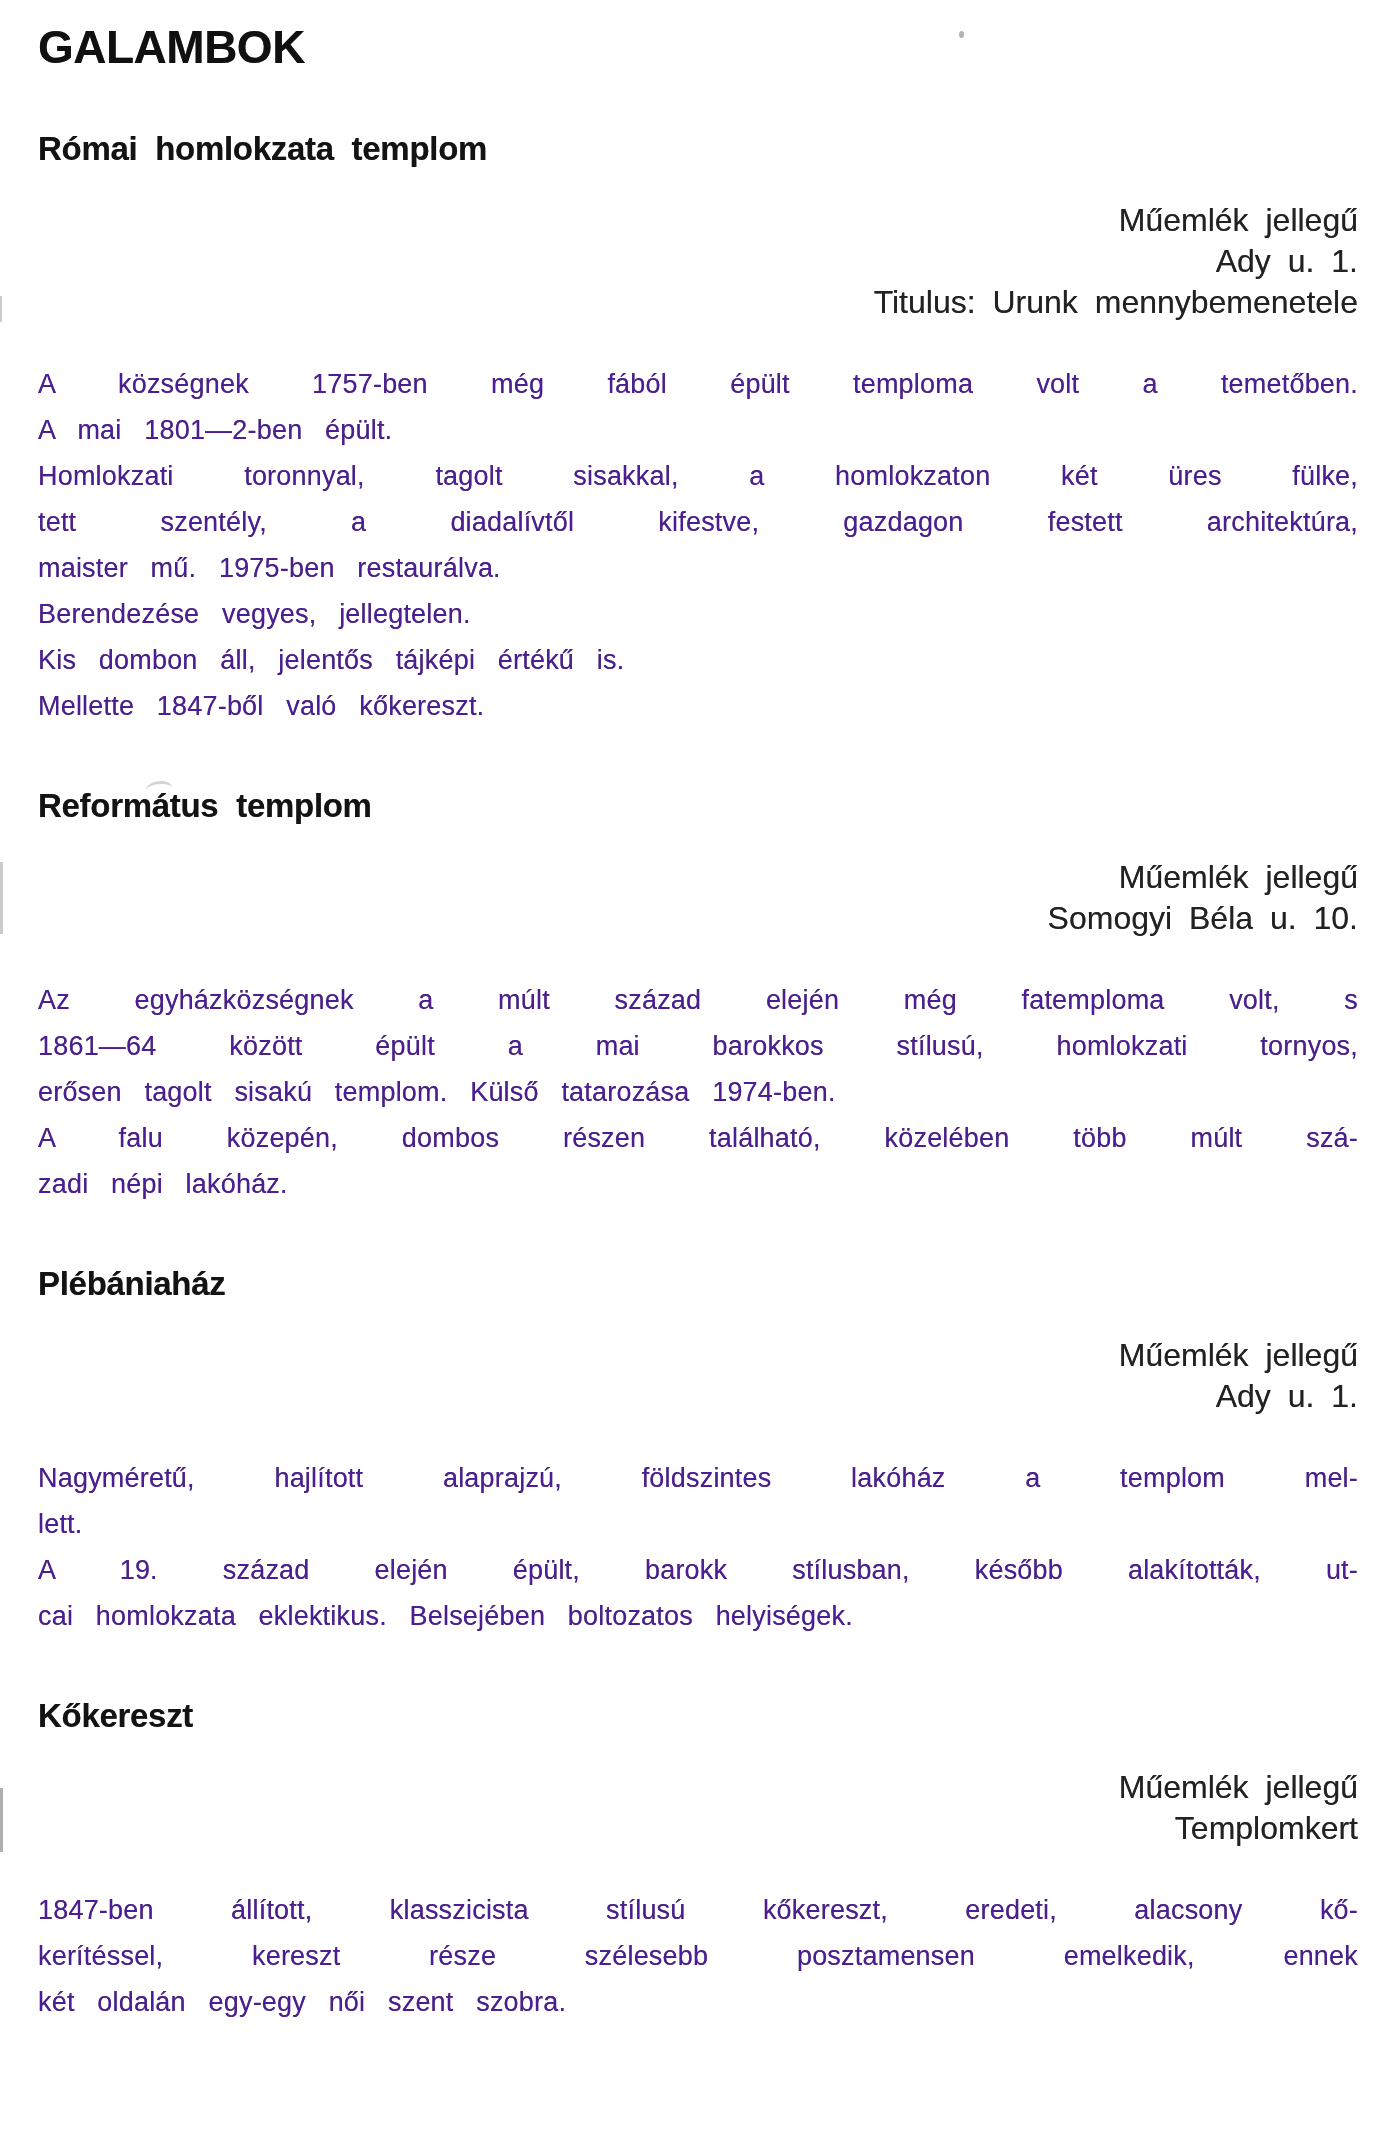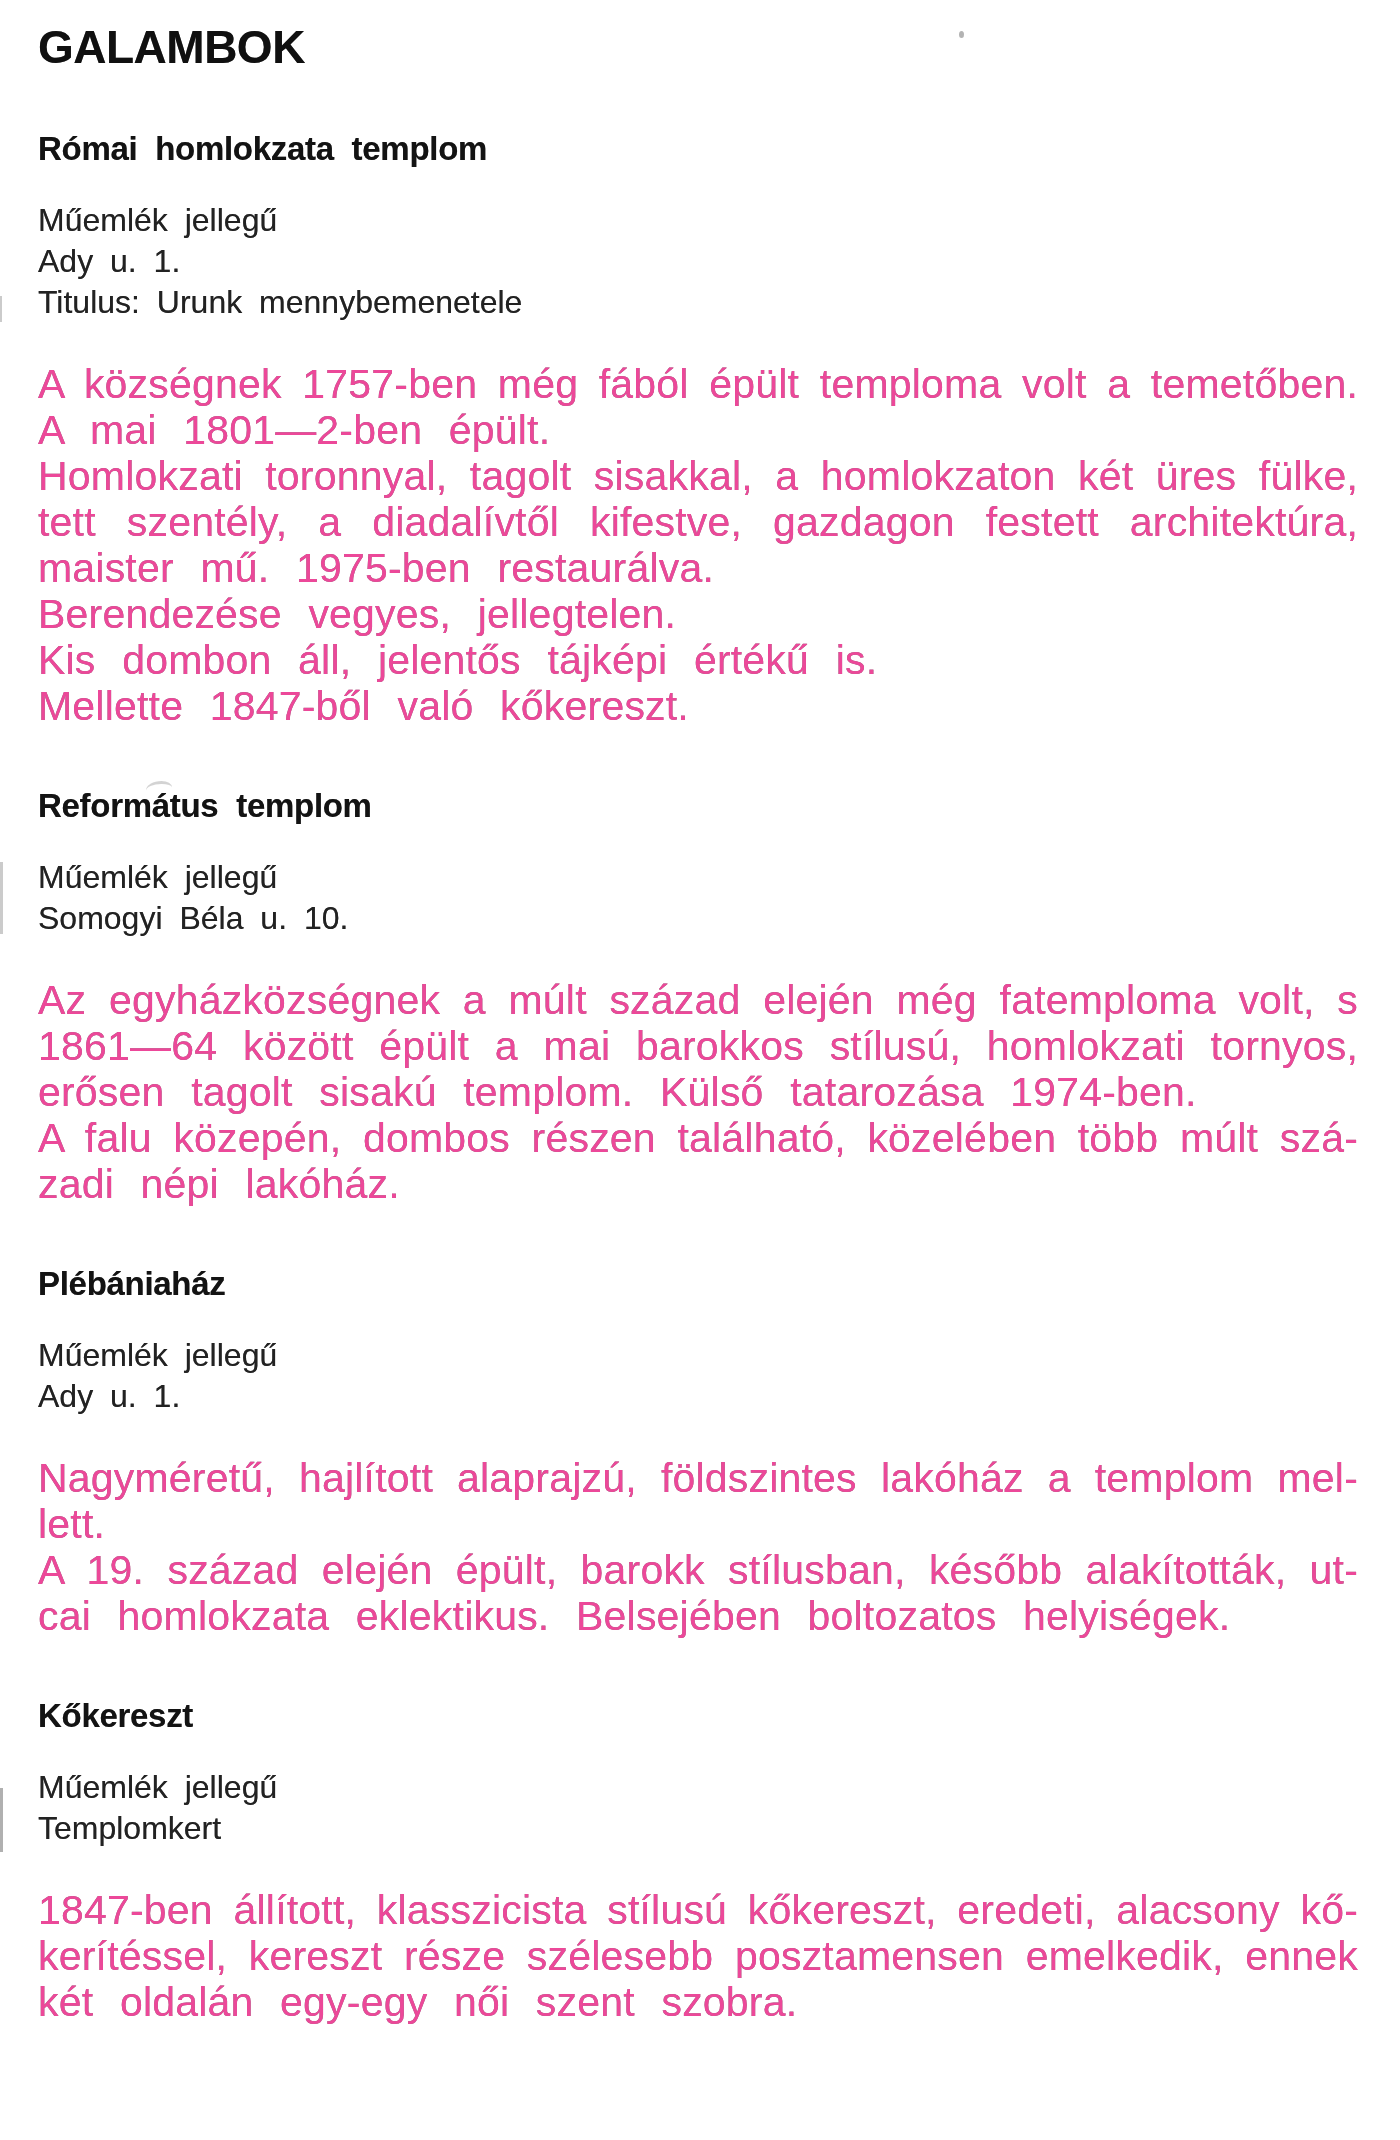--- a/index.html
+++ b/index.html
@@ -38,34 +38,34 @@
   }
   .heading {
     margin: 56px 0 0 0;
     font-weight: 700;
     font-size: 33px;
     line-height: 42px;
     word-spacing: 9px;
     letter-spacing: -0.3px;
     color: #131313;
   }
-  .meta { margin-top: 30px; }
+  .meta { margin-top: 30px; text-align: right; }
   .meta-line {
     font-size: 32px;
     line-height: 41px;
     word-spacing: 8px;
     color: #222222;
   }
   .paragraph { margin-top: 38px; }
   .line {
-    font-size: 41px;
+    font-size: 27px;
     line-height: 46px;
     word-spacing: 15px;
     letter-spacing: 0.2px;
-    color: #ec4899;
+    color: #4c1d95;
   }
   .line.justify {
     word-spacing: 4px;
     text-align: justify;
     text-align-last: justify;
   }
 
   
   .speck {
     position: absolute;

